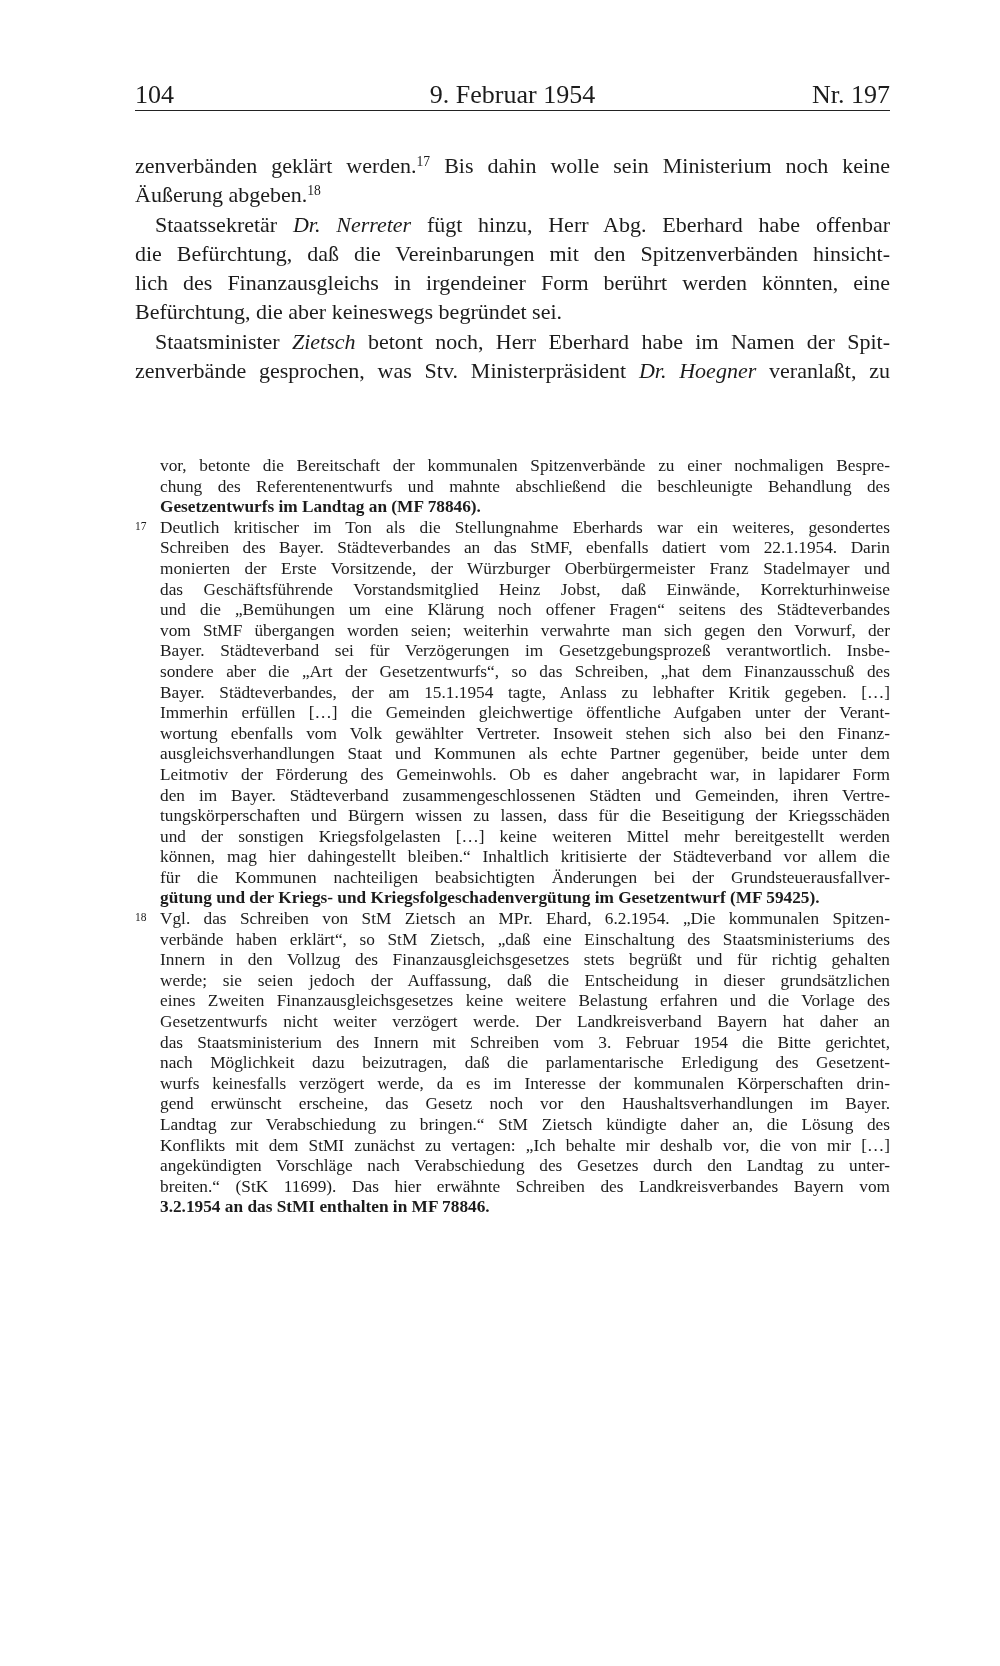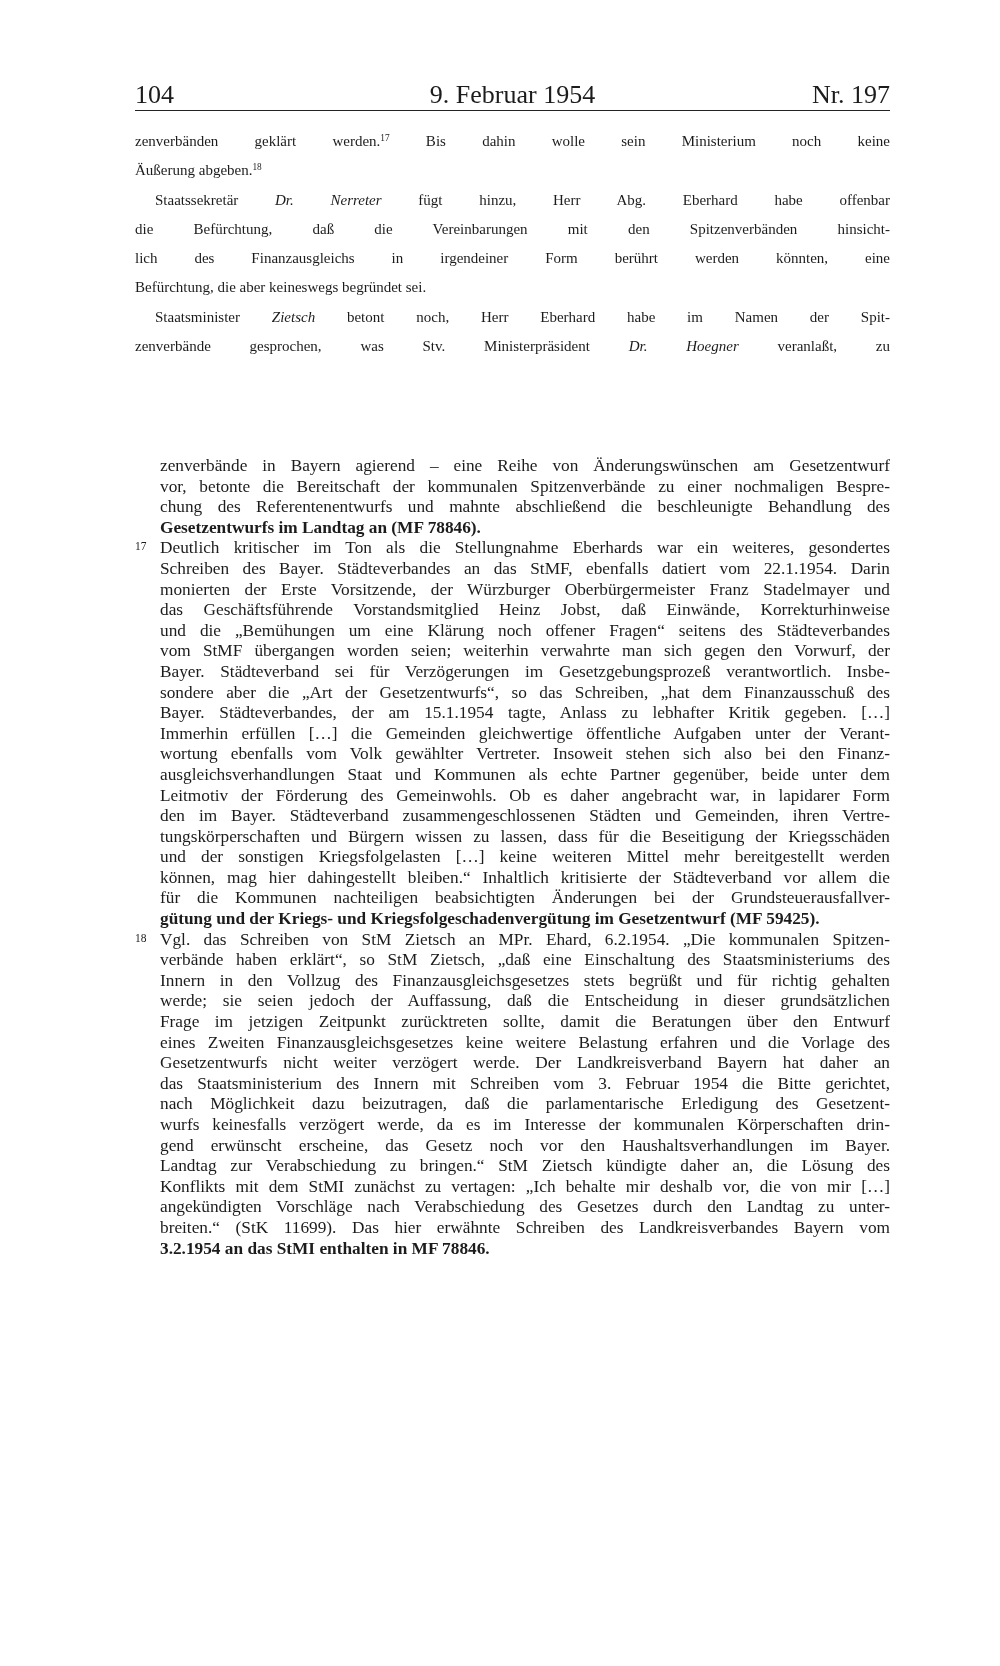--- a/index.html
+++ b/index.html
@@ -12,22 +12,22 @@
     .running-head {
       position: absolute; top: 80px; left: 0; width: 755px; height: 30px;
       font-size: 26px; line-height: 30px;
       border-bottom: 1.5px solid #222;
     }
     .rh-left { position: absolute; left: 0; top: 0; }
     .rh-center { position: absolute; left: 0; width: 755px; top: 0; text-align: center; }
     .rh-right { position: absolute; right: 0; top: 0; }
 
     .body-text {
-      position: absolute; top: 127px; left: 0; width: 755px;
-      font-size: 15px; line-height: 29.3px;
+      position: absolute; top: 151px; left: 0; width: 755px;
+      font-size: 22px; line-height: 29.3px;
       text-align: justify;
     }
     .line { display: block; white-space: nowrap; text-align-last: justify; height: 29.3px; }
     .line.last { text-align-last: left; }
     .indent { padding-left: 20px; }
     sup { font-size: 0.62em; line-height: 0; vertical-align: 0.55em; }
     i { font-style: italic; }
 
     .footnotes {
       position: absolute; top: 456px; left: 0; width: 755px;
@@ -57,21 +57,20 @@
       <span class="line indent">Staatssekretär <i>Dr. Nerreter</i> fügt hinzu, Herr Abg. Eberhard habe offenbar</span>
       <span class="line">die Befürchtung, daß die Vereinbarungen mit den Spitzenverbänden hinsicht-</span>
       <span class="line">lich des Finanzausgleichs in irgendeiner Form berührt werden könnten, eine</span>
       <span class="line last">Befürchtung, die aber keineswegs begründet sei.</span>
       <span class="line indent">Staatsminister <i>Zietsch</i> betont noch, Herr Eberhard habe im Namen der Spit-</span>
       <span class="line">zenverbände gesprochen, was Stv. Ministerpräsident <i>Dr. Hoegner</i> veranlaßt, zu</span>
     </div>
 
   <div class="footnotes" id="footnotes">
       <div class="fn">
-        <span class="fline">zenverbände in Bayern agierend – eine Reihe von Änderungswünschen am Gesetzentwurf</span>
         <span class="fline">vor, betonte die Bereitschaft der kommunalen Spitzenverbände zu einer nochmaligen Bespre-</span>
         <span class="fline">chung des Referentenentwurfs und mahnte abschließend die beschleunigte Behandlung des</span>
         <span class="fline last">Gesetzentwurfs im Landtag an (MF 78846).</span>
       </div>
       <div class="fn">
         <span class="fn-num">17</span>
         <span class="fline">Deutlich kritischer im Ton als die Stellungnahme Eberhards war ein weiteres, gesondertes</span>
         <span class="fline">Schreiben des Bayer. Städteverbandes an das StMF, ebenfalls datiert vom 22.1.1954. Darin</span>
         <span class="fline">monierten der Erste Vorsitzende, der Würzburger Oberbürgermeister Franz Stadelmayer und</span>
         <span class="fline">das Geschäftsführende Vorstandsmitglied Heinz Jobst, daß Einwände, Korrekturhinweise</span>
@@ -90,21 +89,20 @@
         <span class="fline">können, mag hier dahingestellt bleiben.“ Inhaltlich kritisierte der Städteverband vor allem die</span>
         <span class="fline">für die Kommunen nachteiligen beabsichtigten Änderungen bei der Grundsteuerausfallver-</span>
         <span class="fline last">gütung und der Kriegs- und Kriegsfolgeschadenvergütung im Gesetzentwurf (MF 59425).</span>
       </div>
       <div class="fn">
         <span class="fn-num">18</span>
         <span class="fline">Vgl. das Schreiben von StM Zietsch an MPr. Ehard, 6.2.1954. „Die kommunalen Spitzen-</span>
         <span class="fline">verbände haben erklärt“, so StM Zietsch, „daß eine Einschaltung des Staatsministeriums des</span>
         <span class="fline">Innern in den Vollzug des Finanzausgleichsgesetzes stets begrüßt und für richtig gehalten</span>
         <span class="fline">werde; sie seien jedoch der Auffassung, daß die Entscheidung in dieser grundsätzlichen</span>
-        <span class="fline">Frage im jetzigen Zeitpunkt zurücktreten sollte, damit die Beratungen über den Entwurf</span>
         <span class="fline">eines Zweiten Finanzausgleichsgesetzes keine weitere Belastung erfahren und die Vorlage des</span>
         <span class="fline">Gesetzentwurfs nicht weiter verzögert werde. Der Landkreisverband Bayern hat daher an</span>
         <span class="fline">das Staatsministerium des Innern mit Schreiben vom 3. Februar 1954 die Bitte gerichtet,</span>
         <span class="fline">nach Möglichkeit dazu beizutragen, daß die parlamentarische Erledigung des Gesetzent-</span>
         <span class="fline">wurfs keinesfalls verzögert werde, da es im Interesse der kommunalen Körperschaften drin-</span>
         <span class="fline">gend erwünscht erscheine, das Gesetz noch vor den Haushaltsverhandlungen im Bayer.</span>
         <span class="fline">Landtag zur Verabschiedung zu bringen.“ StM Zietsch kündigte daher an, die Lösung des</span>
         <span class="fline">Konflikts mit dem StMI zunächst zu vertagen: „Ich behalte mir deshalb vor, die von mir […]</span>
         <span class="fline">angekündigten Vorschläge nach Verabschiedung des Gesetzes durch den Landtag zu unter-</span>
         <span class="fline">breiten.“ (StK 11699). Das hier erwähnte Schreiben des Landkreisverbandes Bayern vom</span>

